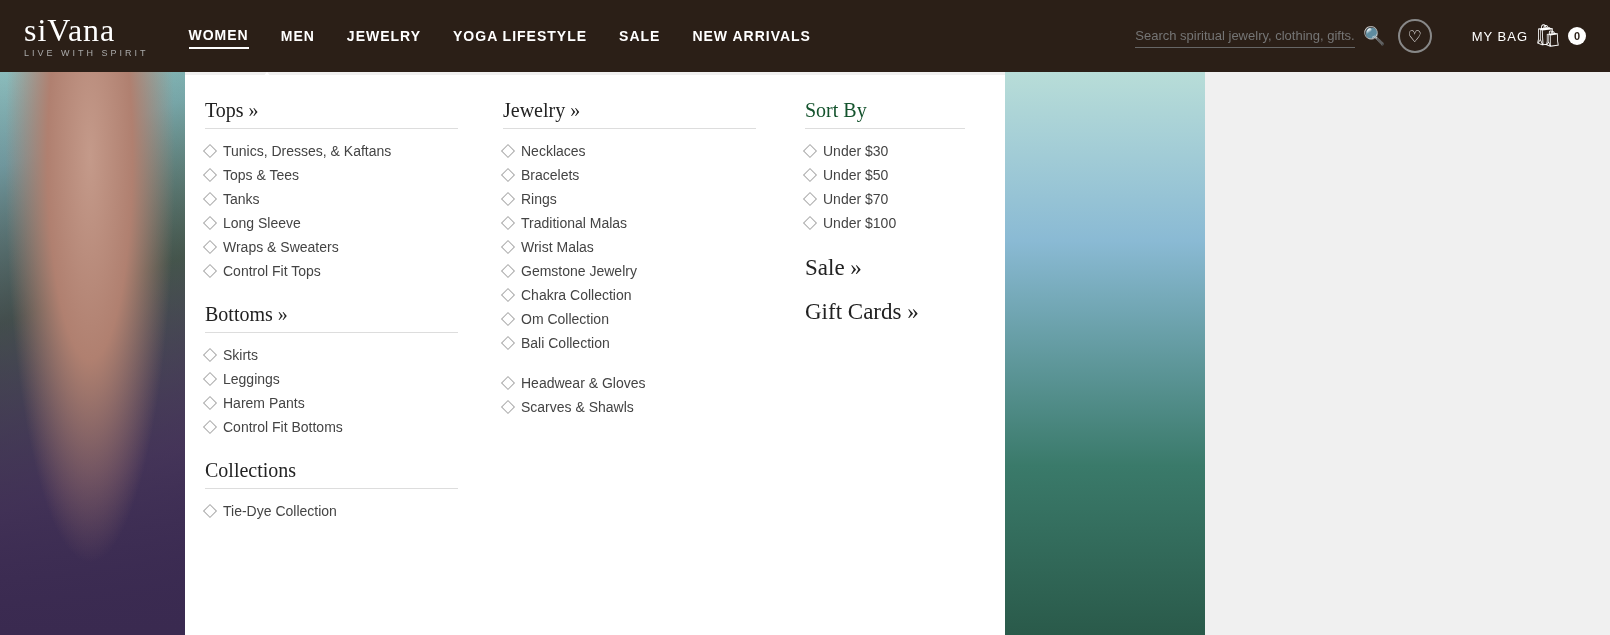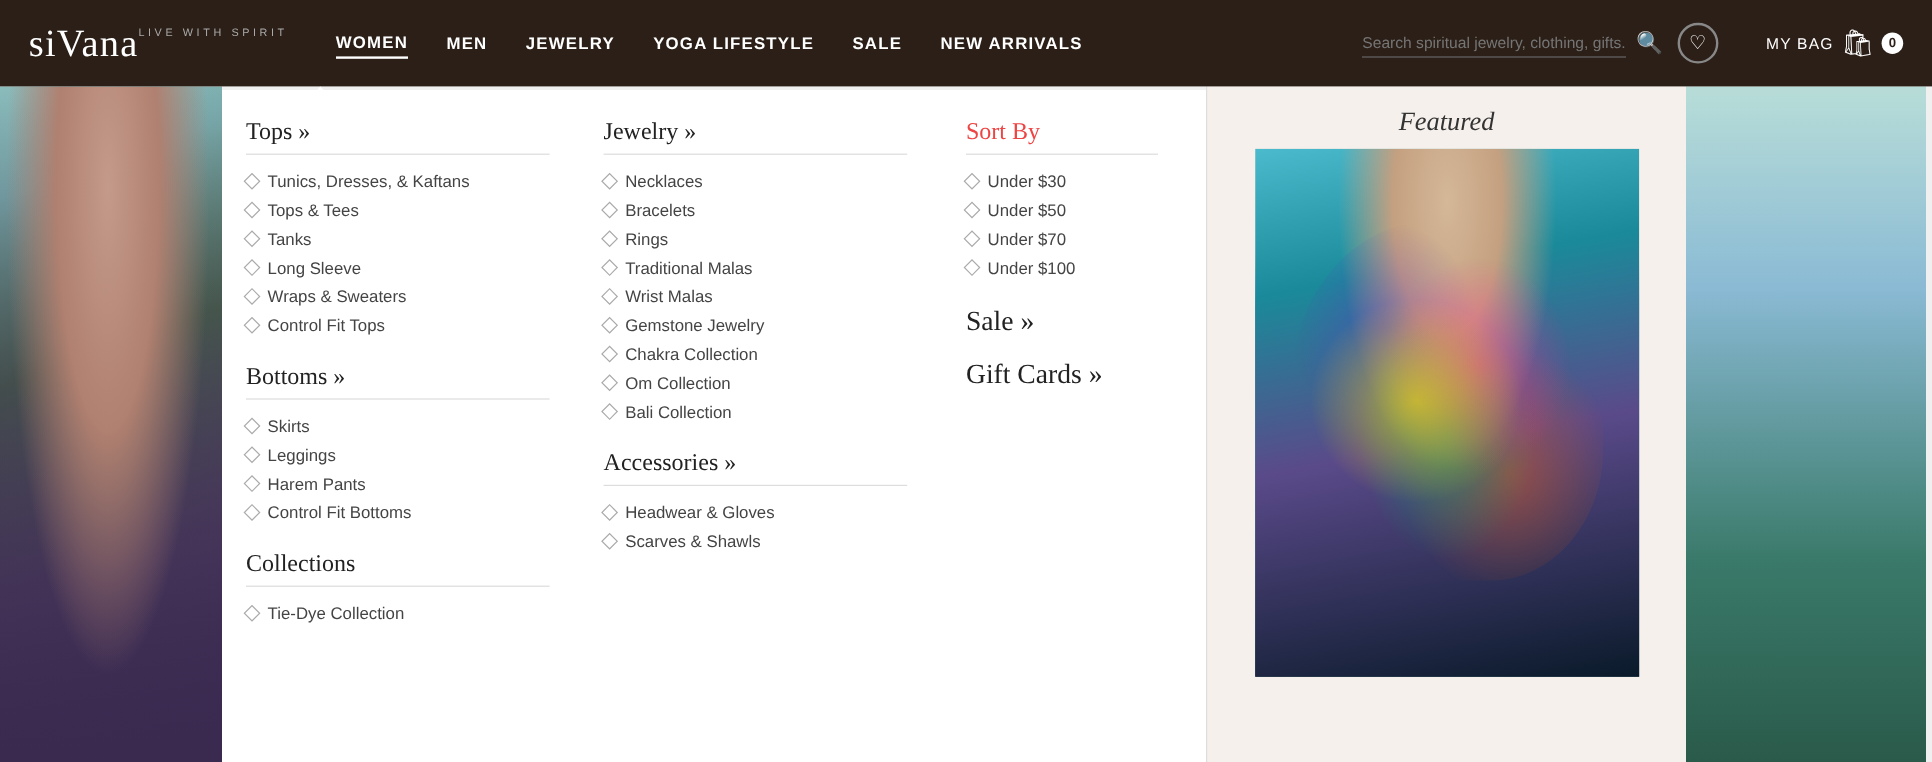--- a/index.html
+++ b/index.html
@@ -10,21 +10,21 @@
       background: #2b1f17;
       height: 72px;
       display: flex;
       align-items: center;
       padding: 0 24px;
       position: relative;
       z-index: 100;
     }
     .logo-area {
       display: flex;
-      flex-direction: row;
+      flex-direction: column;
       margin-right: 40px;
     }
     .logo-text {
       color: #fff;
       font-size: 32px;
       font-family: 'Brush Script MT', cursive;
       line-height: 1;
       letter-spacing: 1px;
     }
     .logo-tagline {
@@ -221,21 +221,21 @@
       font-family: Arial, sans-serif;
     }
 
     
     .sort-column {
       min-width: 200px;
       padding: 0 20px;
     }
     .sort-title {
       font-size: 20px;
-      color: #ef4444;
+      color: #14532d;
       margin-bottom: 14px;
       font-family: Georgia, serif;
       border-bottom: 1px solid #ddd;
       padding-bottom: 6px;
     }
     .sort-items {
       list-style: none;
       margin-bottom: 24px;
     }
     .sort-items li {
@@ -450,21 +450,20 @@
         <li>
             <span class="diamond-bullet"></span>
             <span class="item-label">Om Collection</span>
           </li>
         <li>
             <span class="diamond-bullet"></span>
             <span class="item-label">Bali Collection</span>
           </li>
       </ul>
 
-      <div class="menu-section-title">Accessories »</div>
       <ul class="menu-items-list">
         <li>
             <span class="diamond-bullet"></span>
             <span class="item-label">Headwear &amp; Gloves</span>
           </li>
         <li>
             <span class="diamond-bullet"></span>
             <span class="item-label">Scarves &amp; Shawls</span>
           </li>
       </ul>
@@ -489,23 +488,16 @@
             <span class="diamond-bullet"></span>
             <span class="item-label">Under $100</span>
           </li>
       </ul>
       <span class="sale-link">Sale »</span>
       <span class="giftcards-link">Gift Cards »</span>
     </div>
 
   </div>
 
-  <div class="featured-area">
-    <span class="featured-title">Featured</span>
-    <div class="featured-image-box">
-      <div class="featured-img-figure"></div>
-      <div class="tiedye-swirl"></div>
-    </div>
-  </div>
 
   <div class="right-image-area"></div>
 
 </div>
 
 </body></html>

